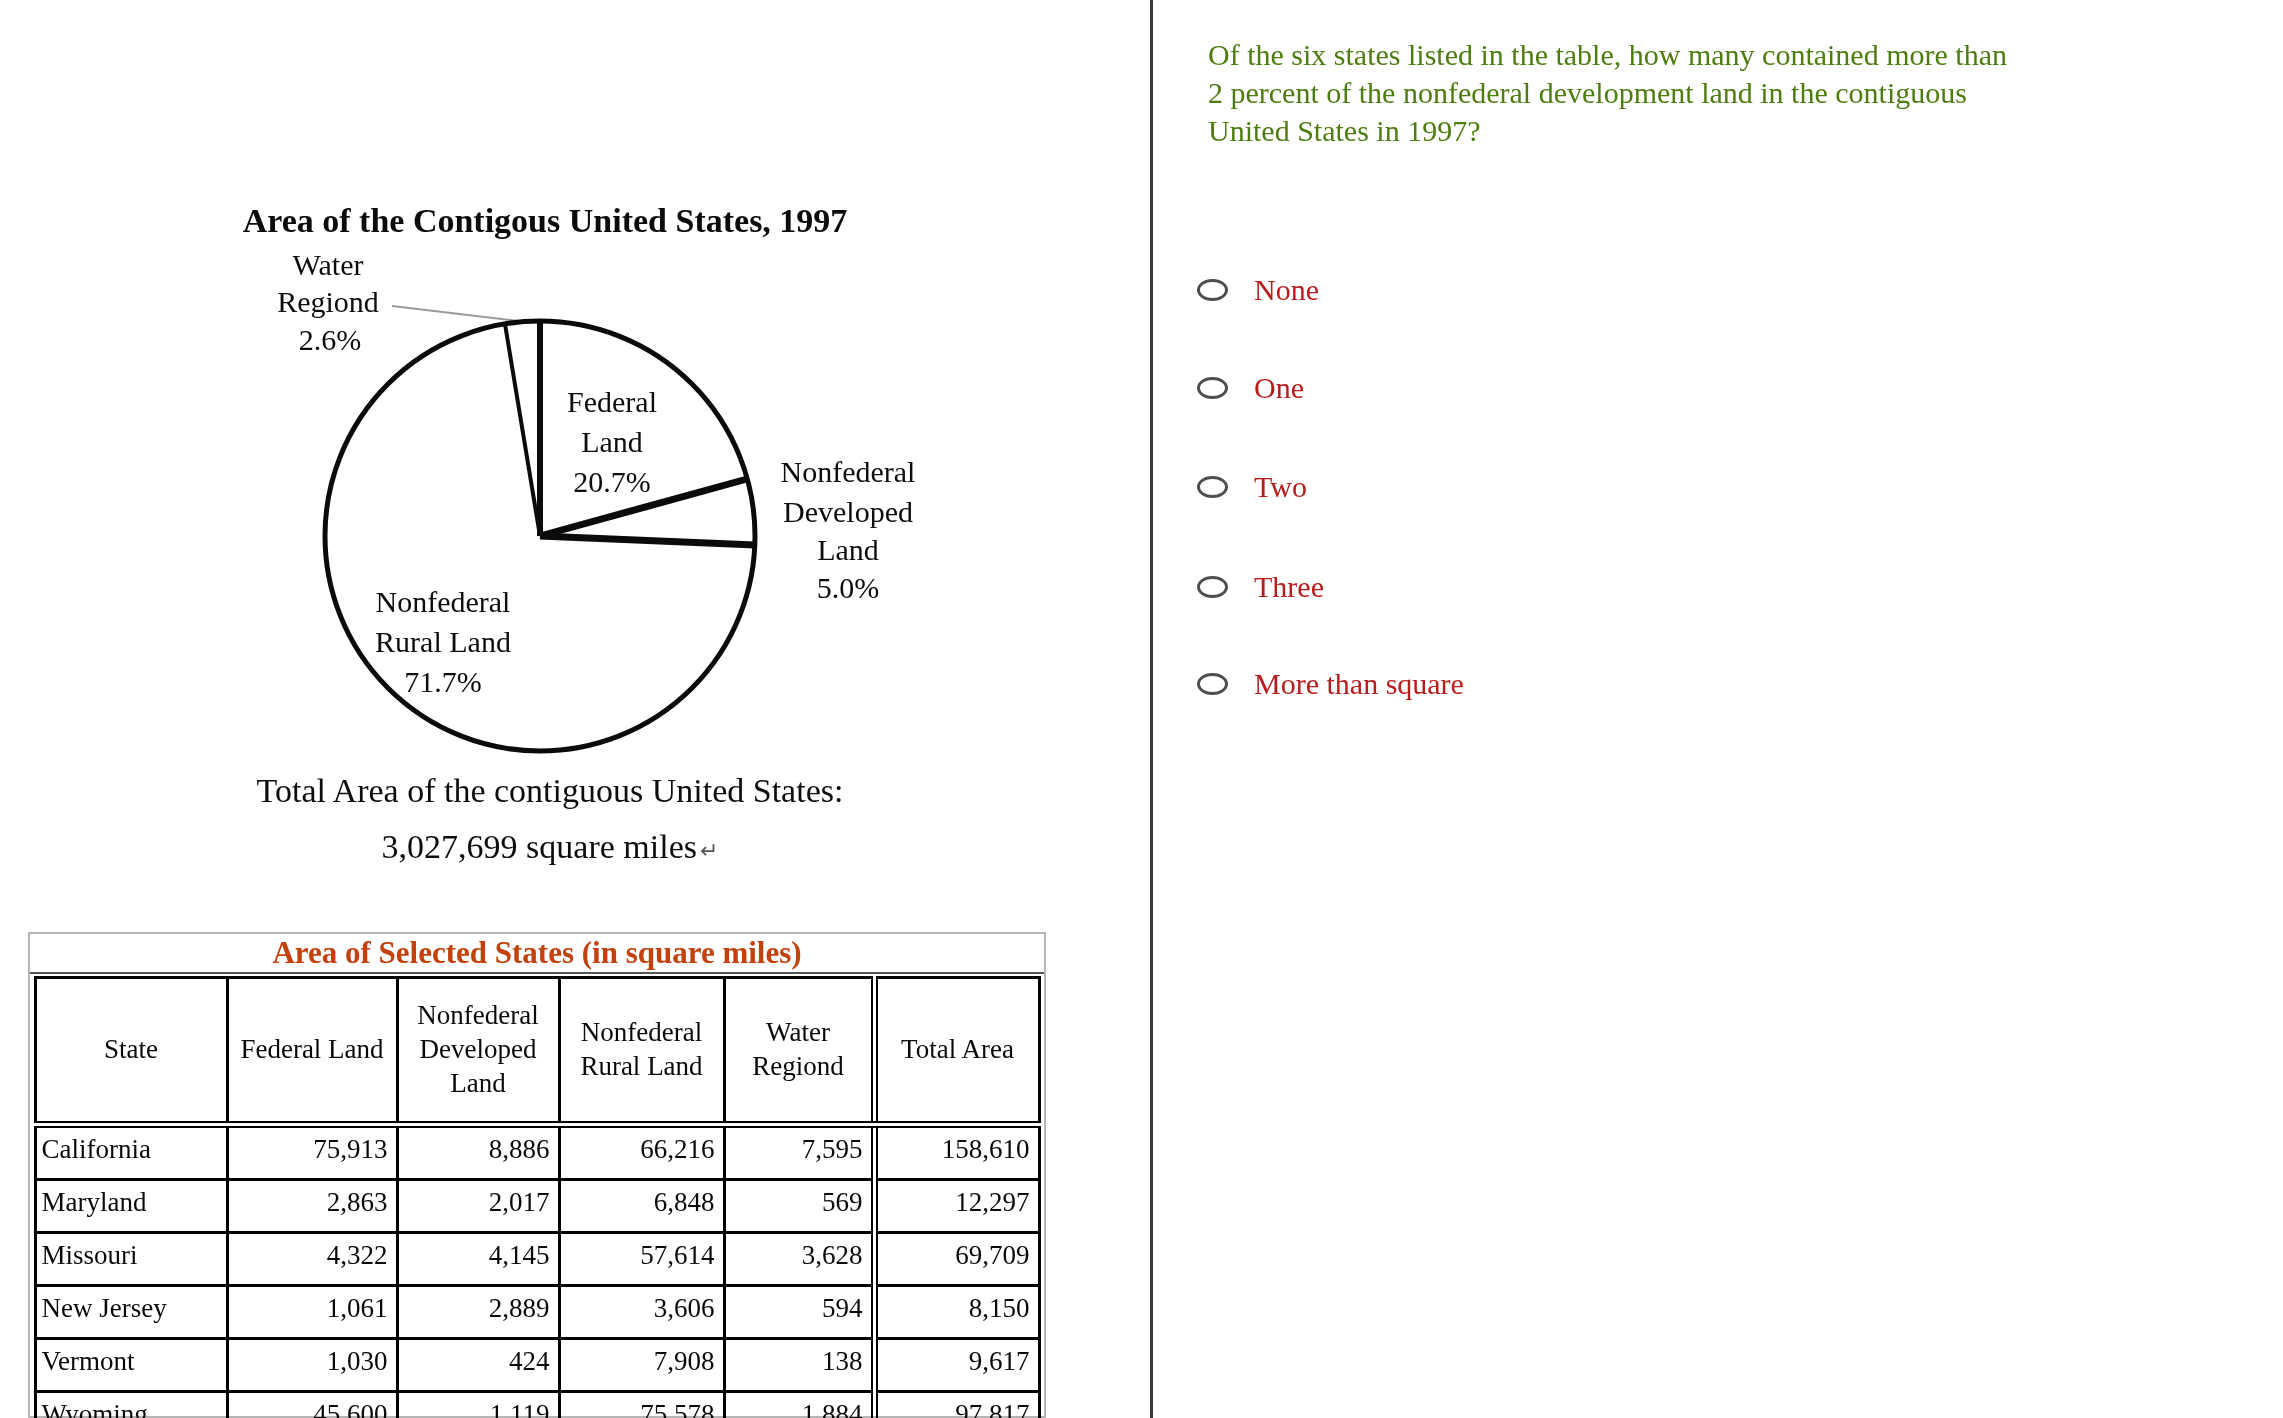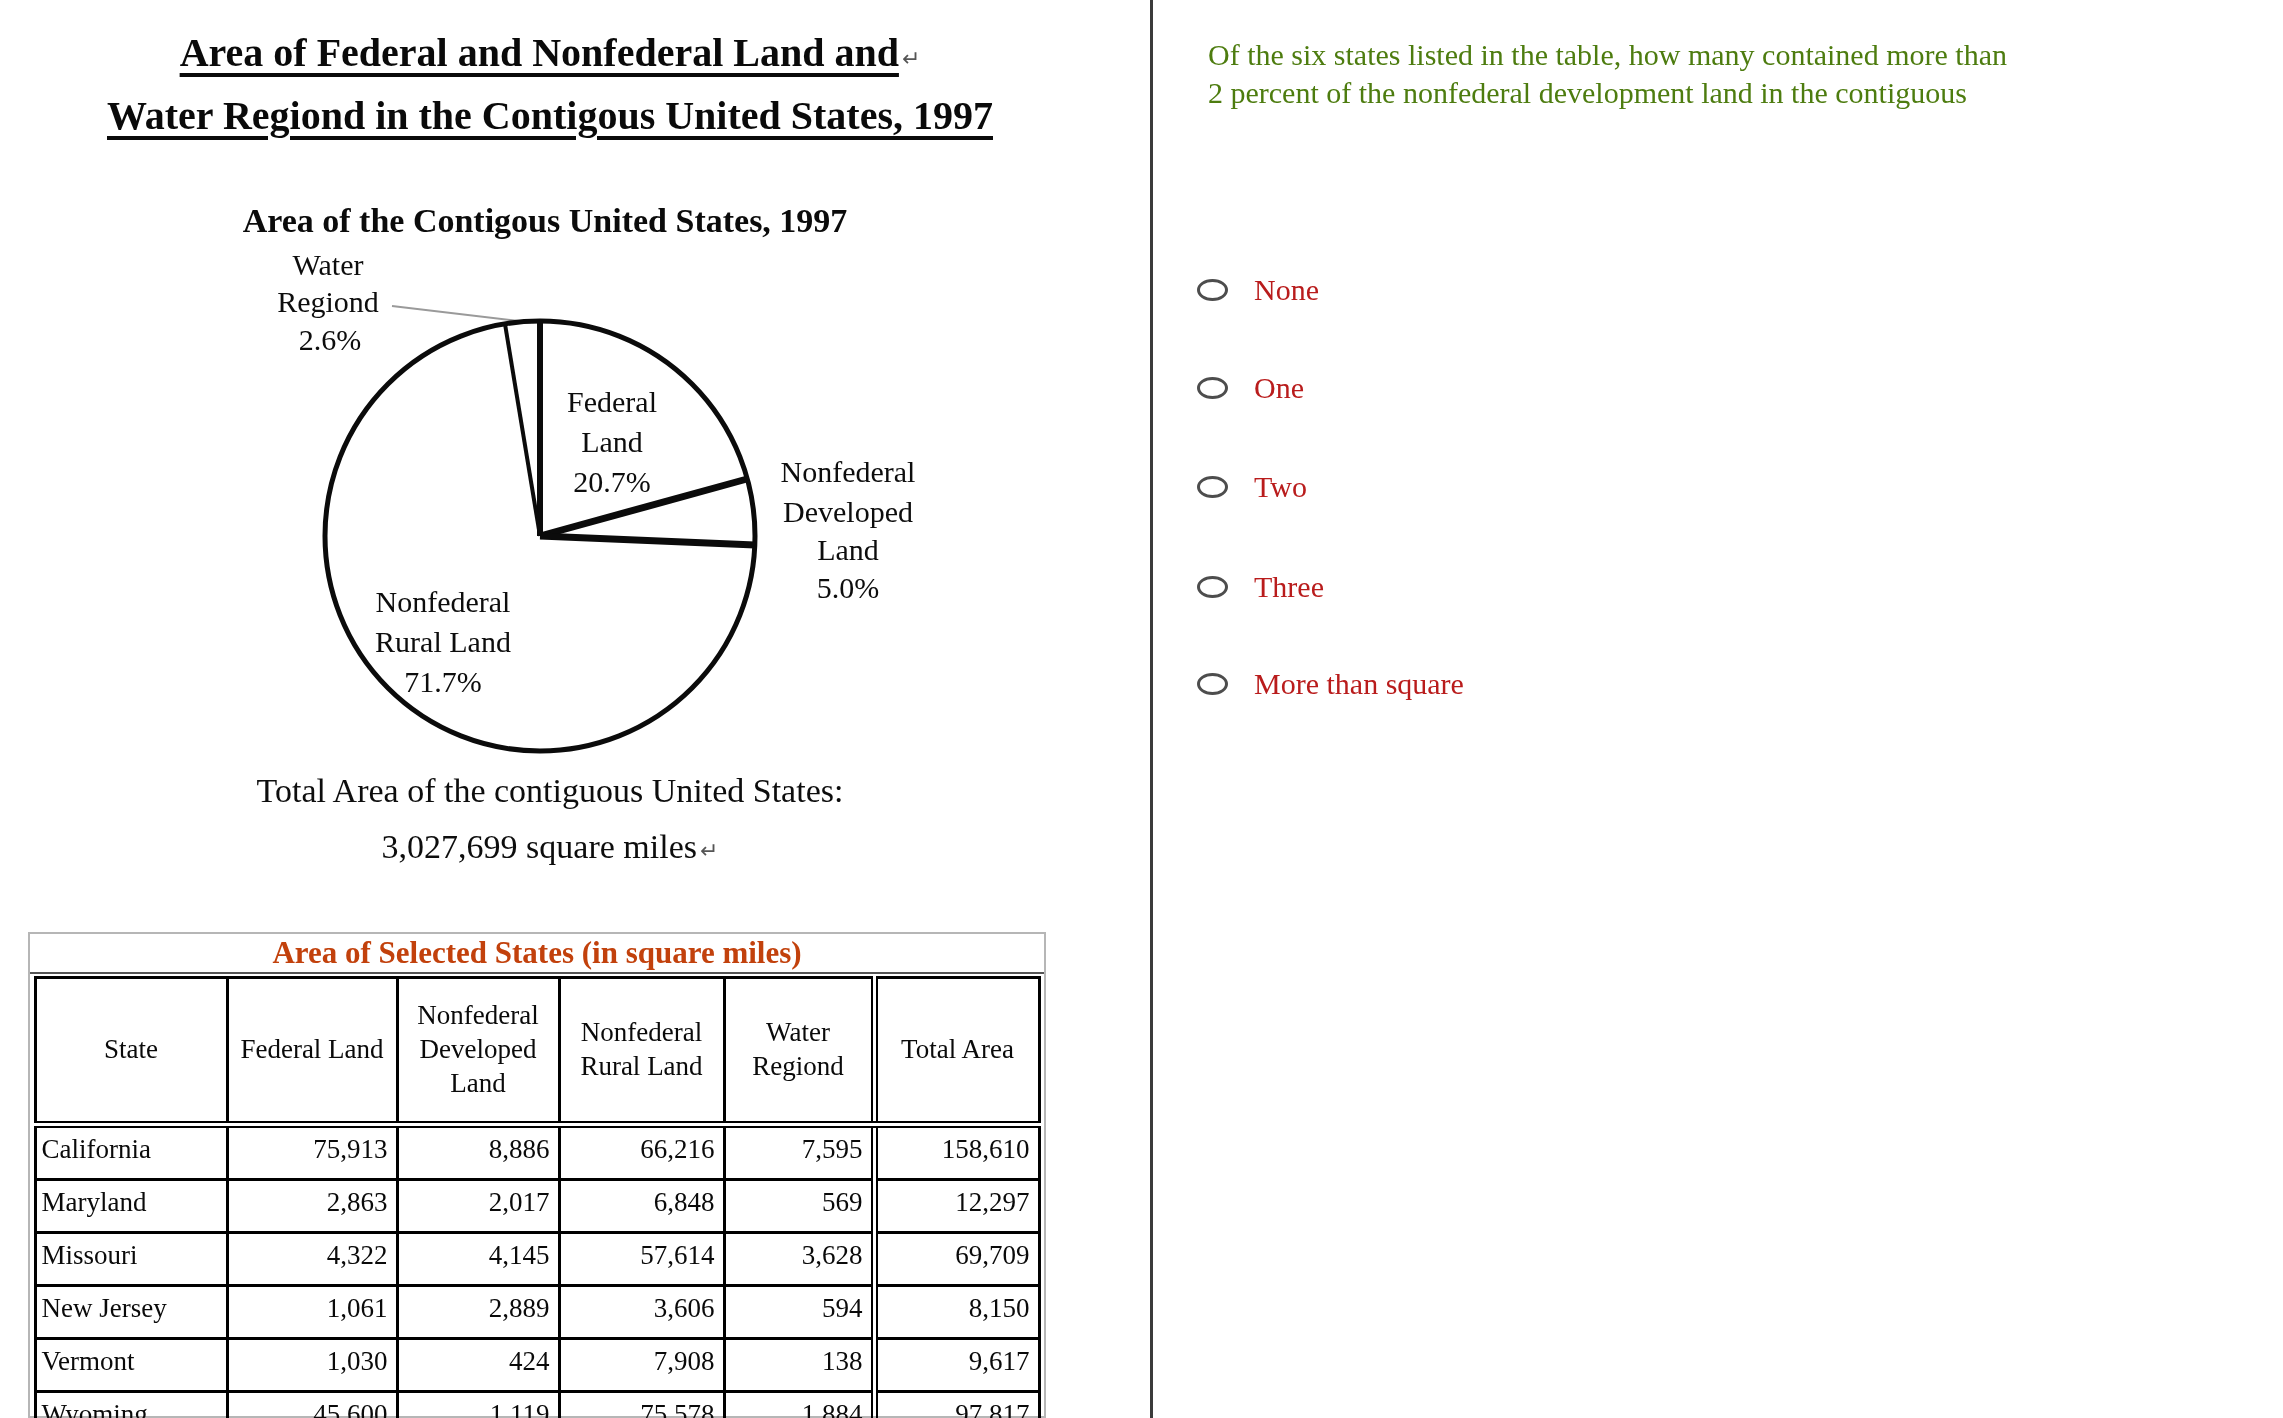--- a/index.html
+++ b/index.html
@@ -46,24 +46,20 @@
   .option{position:absolute;left:44px;display:flex;align-items:center;gap:26px;height:40px;cursor:default;}
   .radio{width:31px;height:22px;border:3px solid #4d4d4d;border-radius:50%;
     background:#fff;box-sizing:border-box;flex:0 0 auto;}
   .option-label{font-size:30px;color:#b91c1c;white-space:nowrap;}
 </style>
 </head>
 <body>
 
 <div class="left-panel">
 
-  <div class="doc-title">
-    <div><span class="u">Area of Federal and Nonfederal Land and</span><span class="ret">↵</span></div>
-    <div><span class="u">Water Regiond in the Contigous United States, 1997</span></div>
-  </div>
 
   <svg class="chart-svg" viewBox="0 190 1150 585" xmlns="http://www.w3.org/2000/svg">
     <text class="svg-title" x="545" y="232">Area of the Contigous United States, 1997</text>
 
     <text class="svg-label" x="328" y="275">Water</text>
     <text class="svg-label" x="328" y="312">Regiond</text>
     <text class="svg-label" x="330" y="350">2.6%</text>
     <polyline points="392,306 528,322" fill="none" stroke="#9a9a9a" stroke-width="2"></polyline>
 
     <circle cx="540" cy="536" r="215" fill="#ffffff" stroke="#0b0b0b" stroke-width="5"></circle>
@@ -167,20 +163,21 @@
   </div>
 </div>
 
 <div class="divider"></div>
 
 <div class="right-panel">
 
   <div class="question">
     <div>Of the six states listed in the table, how many contained more than</div>
     <div>2 percent of the nonfederal development land in the contiguous</div>
+    <div>United States in 1997?</div>
   </div>
 
   <div class="option" style="top:270px">
     <span class="radio"></span>
     <span class="option-label">None</span>
   </div>
   <div class="option" style="top:368px">
     <span class="radio"></span>
     <span class="option-label">One</span>
   </div>

